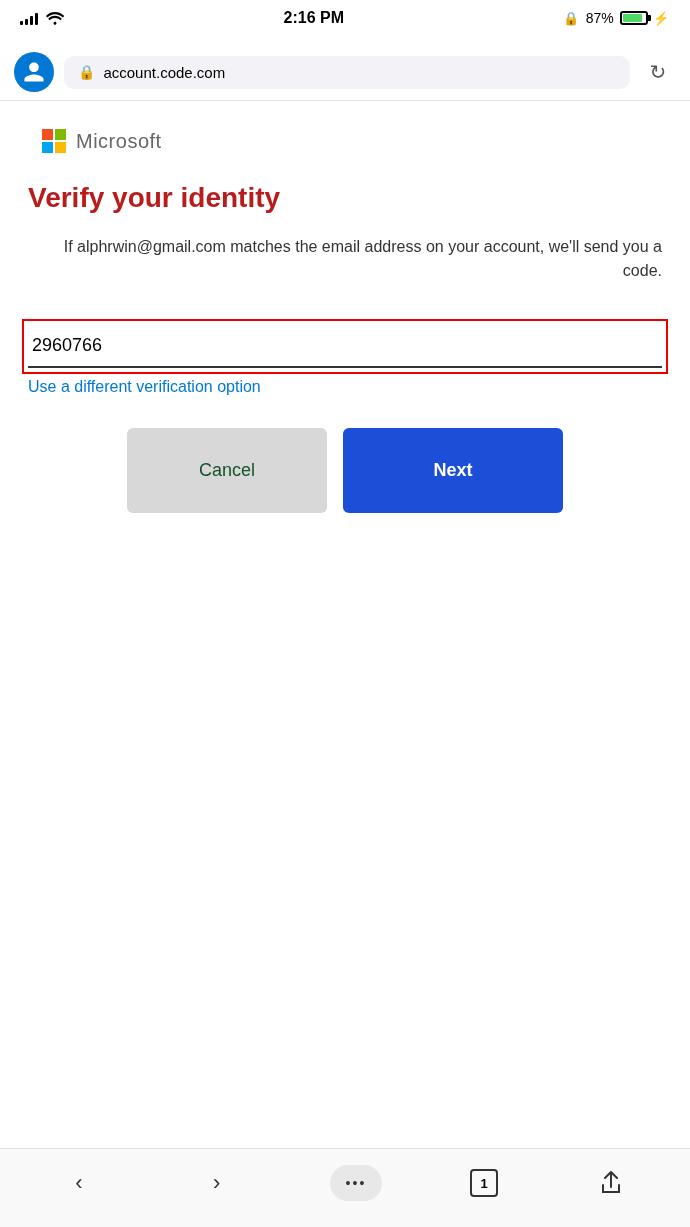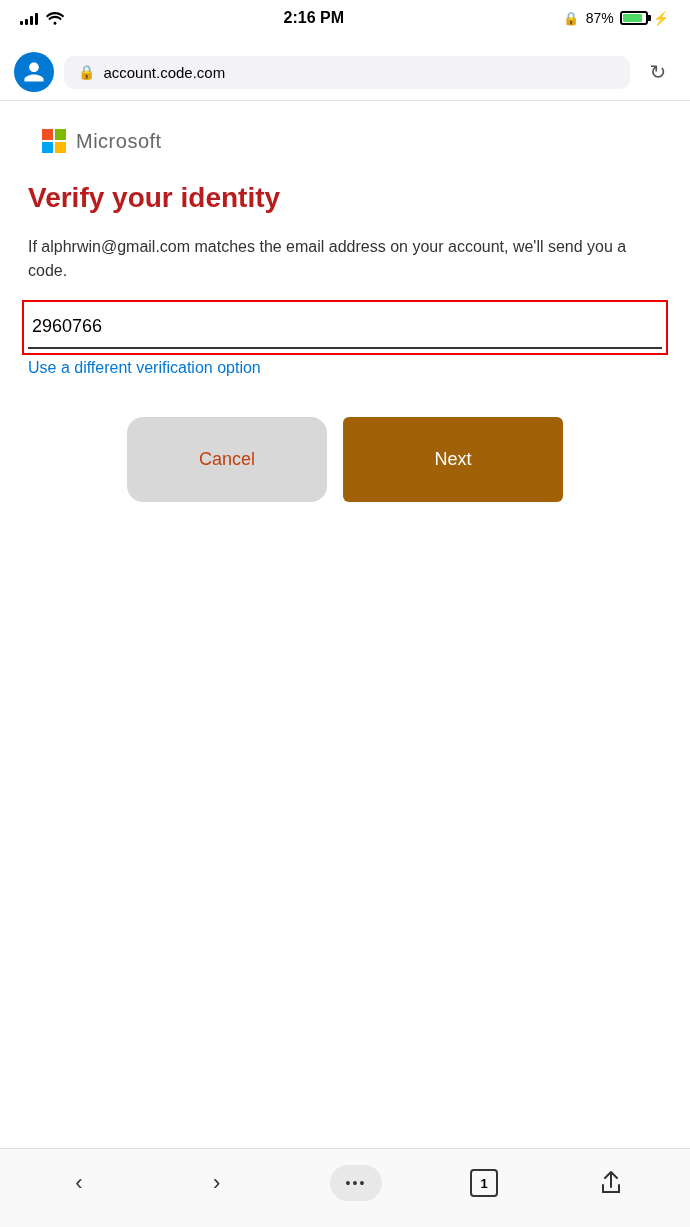--- a/index.html
+++ b/index.html
@@ -177,21 +177,22 @@
       font-size: 28px;
       font-weight: 700;
       color: #b91c1c;
       margin-bottom: 20px;
       line-height: 1.2;
     }
     .page-description {
       font-size: 16px;
       color: #333;
       line-height: 1.5;
-      margin-bottom: 23px;
+      margin-bottom: 42px;
+      text-align: right;
     }
 
     .input-container {
       margin-bottom: 10px;
       position: relative;
     }
     .verification-input {
       width: 100%;
       border: none;
       border-bottom: 2px solid #333;
@@ -202,50 +203,50 @@
       background: transparent;
       outline: 2px solid #e00;
       outline-offset: 4px;
     }
 
     .different-option-link {
       color: #0078d4;
       font-size: 16px;
       text-decoration: none;
       display: inline-block;
-      margin-bottom: 40px;
+      margin-bottom: 32px;
       cursor: pointer;
     }
 
     .buttons-row {
       display: flex;
       gap: 16px;
       justify-content: center;
     }
     .btn-cancel {
       flex: 1;
       max-width: 200px;
       padding: 32px 24px;
       background: #d8d8d8;
       border: none;
-      border-radius: 16px;
+      border-radius: 6px;
       font-size: 18px;
       font-weight: 500;
-      color: #c2410c;
+      color: #14532d;
       cursor: pointer;
     }
     .btn-next {
       flex: 1;
       max-width: 220px;
       padding: 18px 24px;
-      background: #a16207;
+      background: #1d4ed8;
       border: none;
       border-radius: 6px;
       font-size: 18px;
-      font-weight: 400;
+      font-weight: 700;
       color: #fff;
       cursor: pointer;
     }
 
     
     .bottom-nav {
       display: flex;
       justify-content: space-around;
       align-items: center;
       padding: 14px 10px 24px 10px;

